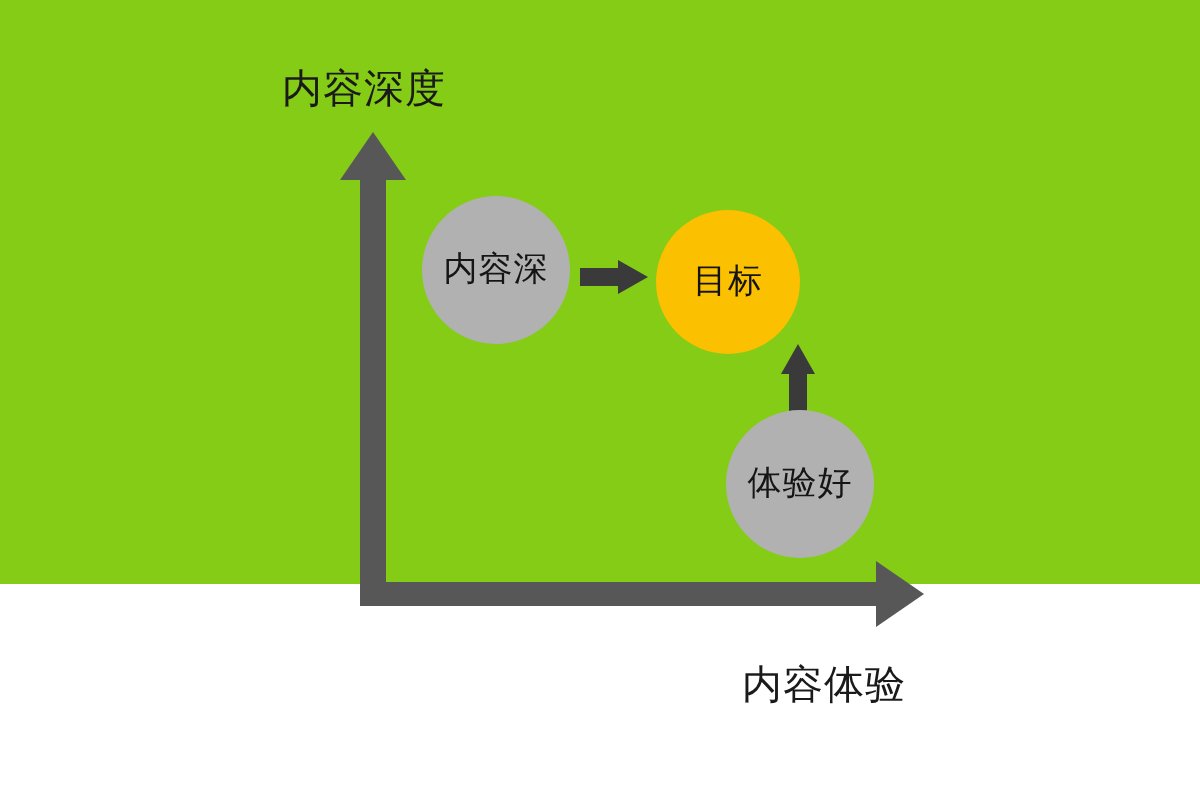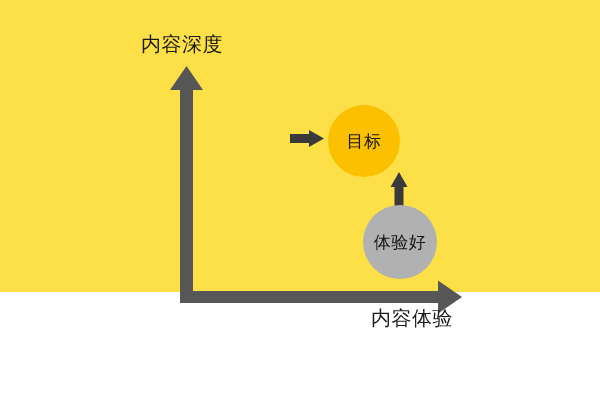--- a/index.html
+++ b/index.html
@@ -11,21 +11,21 @@
     width: 600px;
     height: 402px;
     background: #ffffff;
     font-family: "DejaVu Sans", "Liberation Sans", sans-serif;
     overflow: hidden;
   }
   #diagram-canvas {
     position: relative;
     width: 600px;
     height: 292px;
-    background: #fde047;
+    background: #84cc16;
   }
   .axis-svg {
     position: absolute;
     left: 0;
     top: 0;
     width: 600px;
     height: 402px;
     pointer-events: none;
   }
   .axis-label {
@@ -36,21 +36,21 @@
     letter-spacing: 0.5px;
     white-space: nowrap;
     font-weight: 400;
   }
   #y-axis-label {
     left: 141px;
     top: 33px;
   }
   #x-axis-label {
     left: 371px;
-    top: 307px;
+    top: 331px;
   }
   .node {
     position: absolute;
     border-radius: 50%;
     display: flex;
     align-items: center;
     justify-content: center;
     box-sizing: border-box;
   }
   .node-label {
@@ -111,20 +111,23 @@
     <g>
       <rect x="394.5" y="186" width="9" height="22" fill="#3a3a3a"></rect>
       <polygon points="399,172 407.5,187 390.5,187" fill="#3a3a3a"></polygon>
     </g>
   </svg>
 
   <div class="axis-label" id="y-axis-label">内容深度</div>
 
   <div class="axis-label" id="x-axis-label">内容体验</div>
 
+  <div class="node" id="node-depth">
+    <span class="node-label">内容深</span>
+  </div>
 
   <div class="node" id="node-experience">
     <span class="node-label">体验好</span>
   </div>
 
   <div class="node" id="node-goal">
     <span class="node-label">目标</span>
   </div>
 
 </div>

